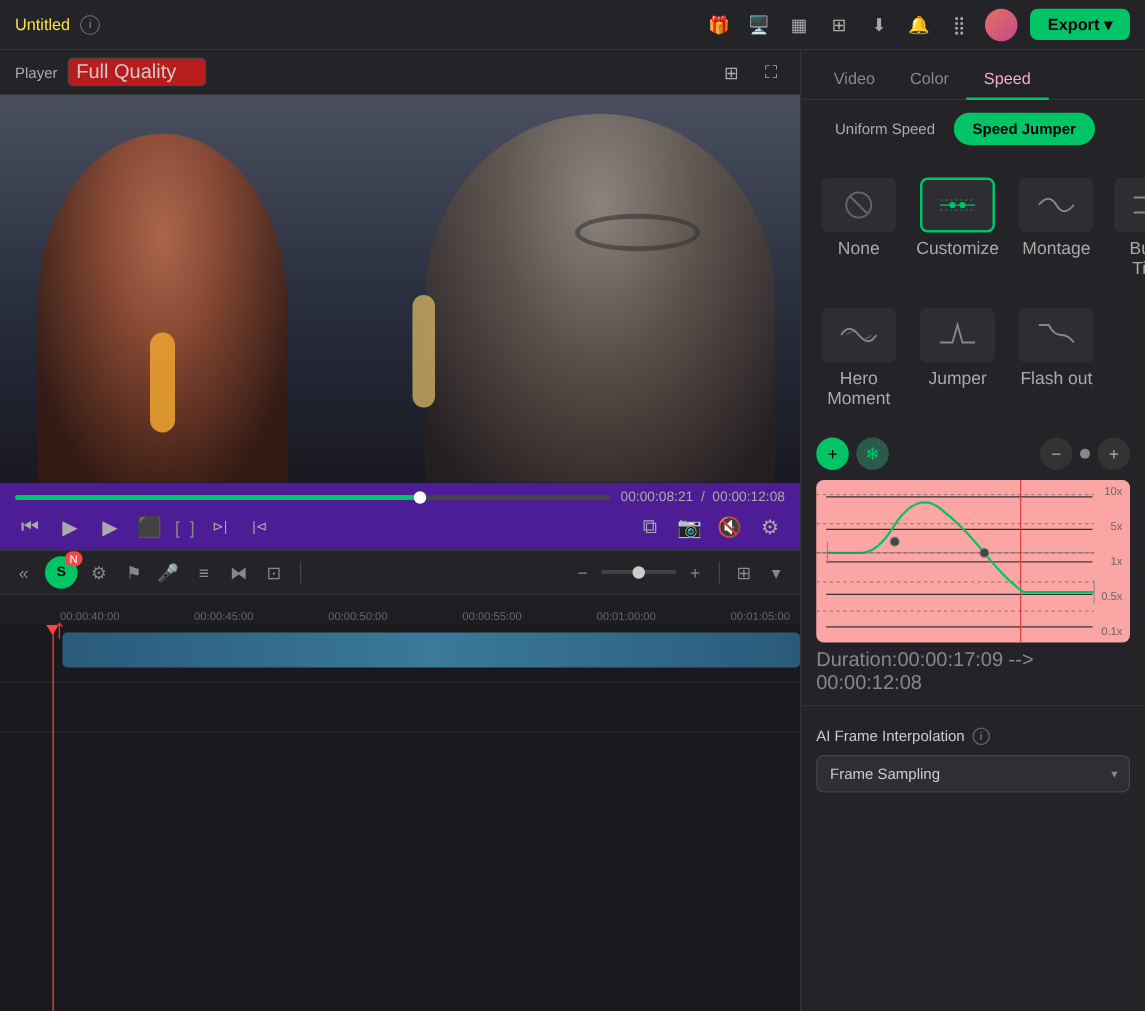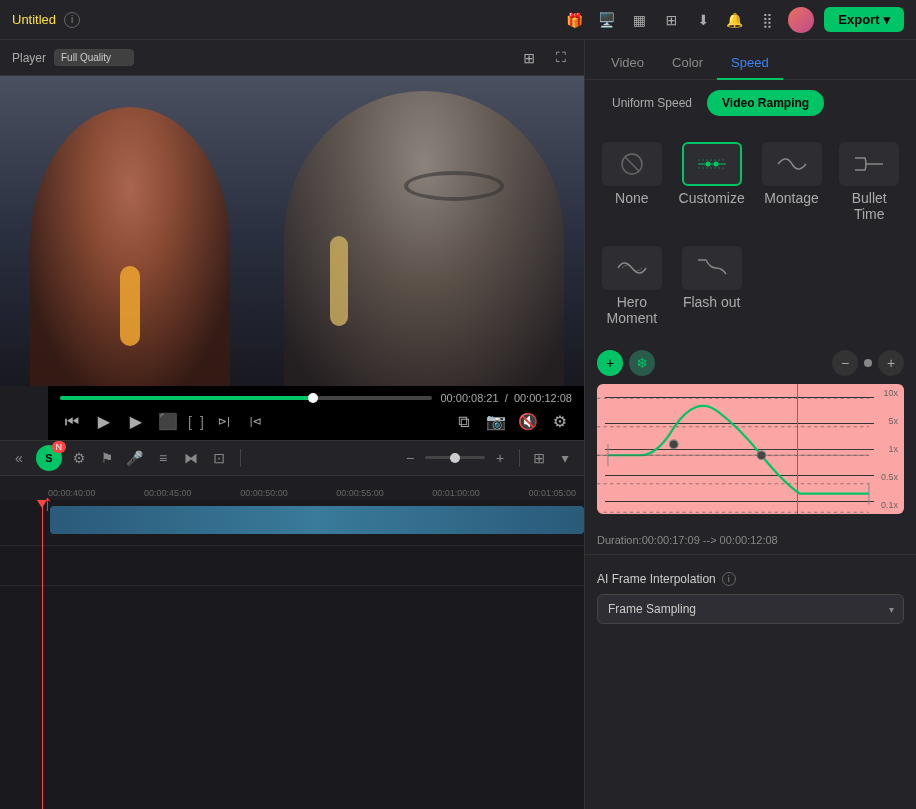--- a/index.html
+++ b/index.html
@@ -105,25 +105,25 @@
       background: #242428;
       border-bottom: 1px solid #333;
       height: 36px;
       flex-shrink: 0;
     }
     .player-label {
       color: #aaa;
       font-size: 12px;
     }
     .quality-select {
-      background: #404040;
+      background: #b91c1c;
       border: 1px solid #444;
       border-radius: 4px;
       color: #ccc;
-      font-size: 10px;
+      font-size: 16px;
       padding: 2px 20px 2px 6px;
       appearance: none;
       cursor: pointer;
     }
     .player-icons {
       display: flex;
       gap: 10px;
       align-items: center;
     }
 
@@ -166,23 +166,22 @@
     }
     .bg-scene {
       position: absolute;
       inset: 0;
       background: linear-gradient(180deg, #4a5060 0%, #2a3040 50%, #181820 100%);
     }
 
     
     .playback-bar {
       padding: 6px 12px;
-      background: #000000;
+      background: #4c1d95;
       flex-shrink: 0;
-      margin-left: 48px;
     }
     .progress-row {
       display: flex;
       align-items: center;
       gap: 8px;
       margin-bottom: 6px;
     }
     .progress-track {
       flex: 1;
       height: 4px;
@@ -319,21 +318,21 @@
       overflow: hidden;
     }
     .track-row {
       height: 40px;
       border-bottom: 1px solid #2a2a2e;
       position: relative;
     }
 
     
     .right-panel {
-      width: 332px;
+      width: 276px;
       background: #242428;
       display: flex;
       flex-direction: column;
       border-left: 1px solid #333;
       flex-shrink: 0;
     }
 
     
     .panel-tabs {
       display: flex;
@@ -344,21 +343,21 @@
     }
     .panel-tab {
       padding: 8px 14px;
       font-size: 13px;
       color: #888;
       cursor: pointer;
       border-bottom: 2px solid transparent;
       margin-bottom: -1px;
     }
     .panel-tab.active {
-      color: #3b82f6;
+      color: #f9a8d4;
       border-bottom-color: #00c566;
       text-align: center;
     }
 
     
     .speed-subtabs {
       display: flex;
       padding: 10px 12px;
       gap: 0;
     }
@@ -479,23 +478,23 @@
       top: 0;
       bottom: 0;
       left: 65%;
     }
     
     .speed-curve {
       position: absolute;
       inset: 0;
     }
     .duration-text {
-      font-size: 11px;
+      font-size: 16px;
       color: #888;
-      margin-top: 20px;
+      margin-top: 6px;
     }
 
     
     .ai-section {
       padding: 17px 12px;
       border-top: 1px solid #333;
     }
     .ai-header {
       display: flex;
       align-items: center;
@@ -735,21 +734,21 @@
       <div class="panel-tab active">
         <span>Speed</span>
       </div>
     </div>
 
     <div class="speed-subtabs">
       <div class="speed-subtab">
         <span>Uniform Speed</span>
       </div>
       <div class="speed-subtab active">
-        <span>Video Ramping</span>
+        <span>Speed Jumper</span>
       </div>
     </div>
 
     <div class="preset-grid">
 
       <div class="preset-item">
         <div class="preset-icon-box">
           <svg width="36" height="28" viewBox="0 0 36 28">
             <circle cx="18" cy="14" r="10" fill="none" stroke="#666" stroke-width="1.5"></circle>
             <line x1="11" y1="7" x2="25" y2="21" stroke="#666" stroke-width="1.5"></line>
@@ -793,20 +792,28 @@
       <div class="preset-item">
         <div class="preset-icon-box">
           <svg width="36" height="28" viewBox="0 0 36 28">
             <path d="M4,14 Q10,4 18,14 Q26,24 32,14" fill="none" stroke="#888" stroke-width="1.5"></path>
             <path d="M8,14 Q14,8 18,14 Q22,20 28,14" fill="none" stroke="#888" stroke-width="1" opacity="0.5"></path>
           </svg>
         </div>
         <span class="preset-label">Hero Moment</span>
       </div>
 
+      <div class="preset-item">
+        <div class="preset-icon-box">
+          <svg width="36" height="28" viewBox="0 0 36 28">
+            <path d="M4,20 L14,20 L18,6 L22,20 L32,20" fill="none" stroke="#888" stroke-width="1.5"></path>
+          </svg>
+        </div>
+        <span class="preset-label">Jumper</span>
+      </div>
 
 
       <div class="preset-item">
         <div class="preset-icon-box">
           <svg width="36" height="28" viewBox="0 0 36 28">
             <path d="M4,6 L12,6 Q16,14 22,14 Q28,14 32,20" fill="none" stroke="#888" stroke-width="1.5"></path>
           </svg>
         </div>
         <span class="preset-label">Flash out</span>
       </div>

